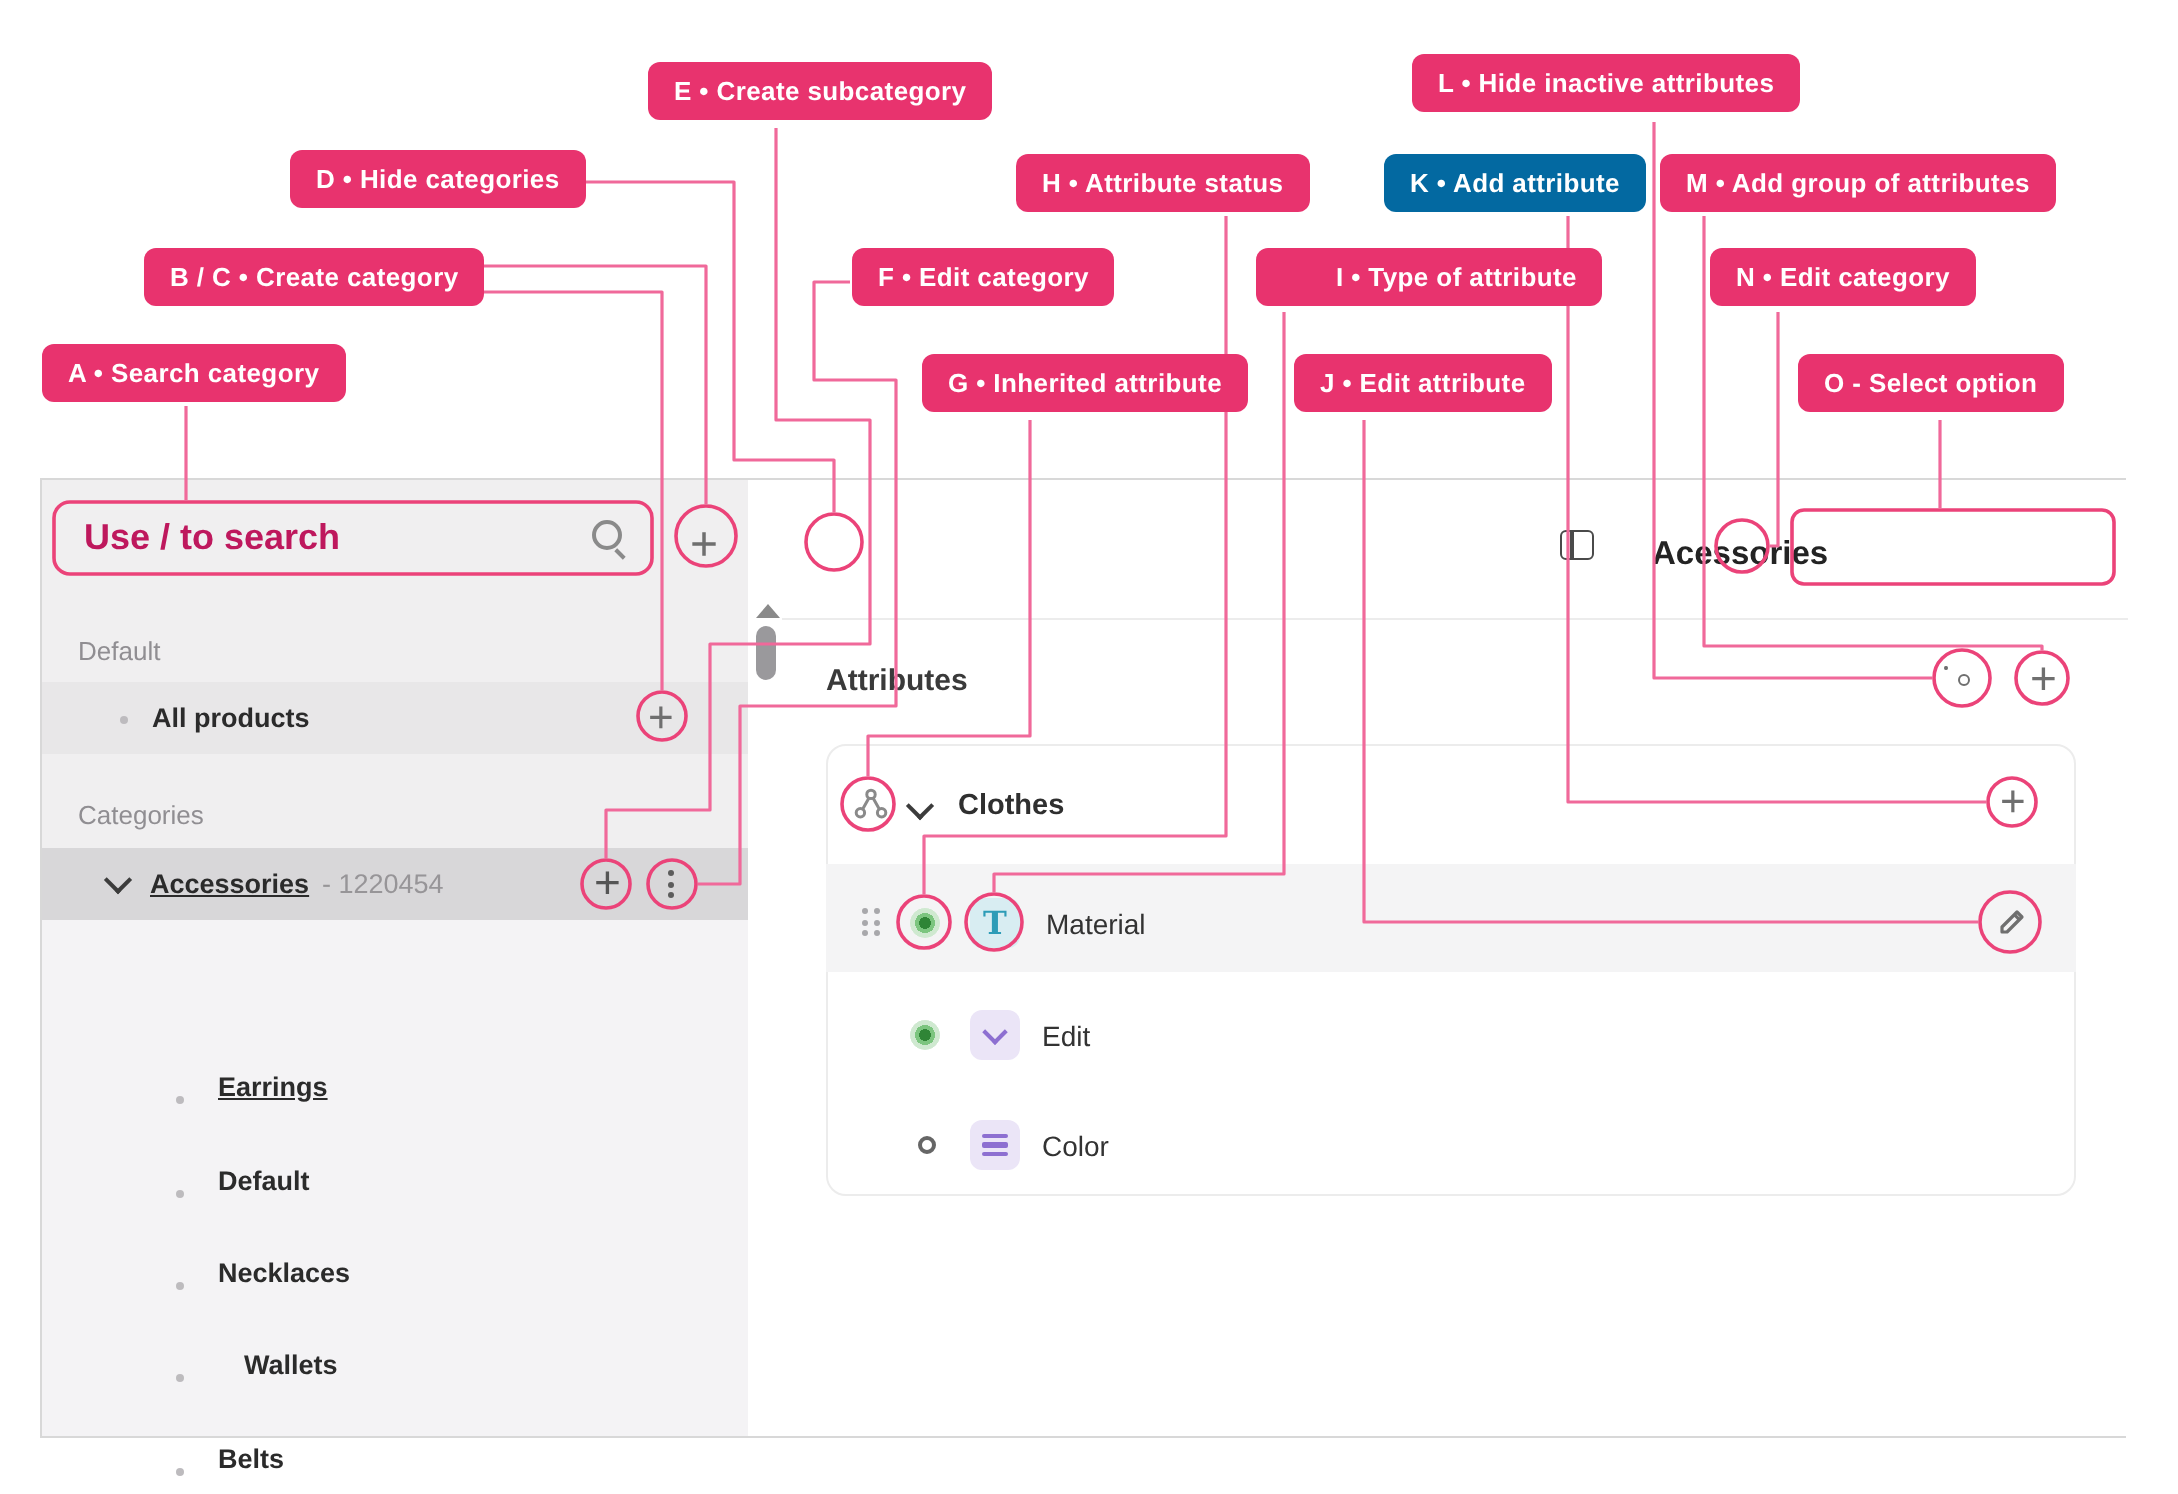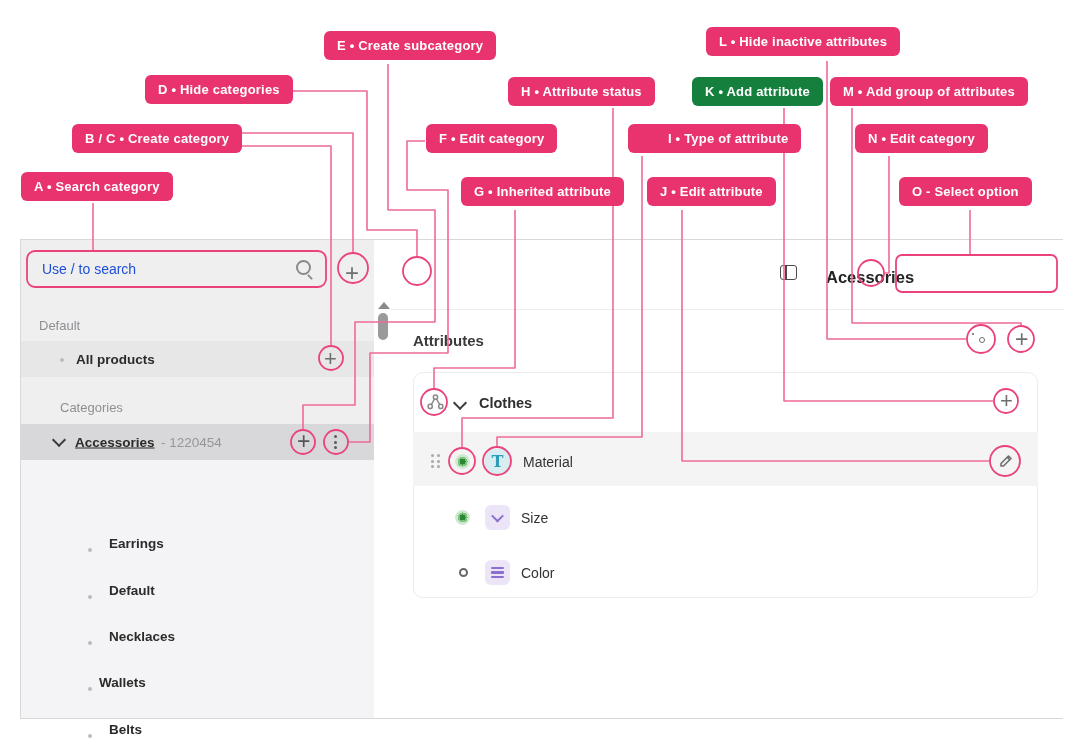--- a/index.html
+++ b/index.html
@@ -11,21 +11,21 @@
        background:#fff;border:1px solid #d8d8d8;box-sizing:border-box;}
   .sidebar{position:absolute;left:0;top:0;width:353px;height:478px;background:#f0eff0;}
   .scroll-gutter{position:absolute;left:353px;top:0;width:17px;height:478px;background:#fff;}
   .scroll-up{position:absolute;left:357px;top:62px;width:0;height:0;
              border-left:6px solid transparent;border-right:6px solid transparent;border-bottom:7px solid #8a8a8a;}
   .scroll-thumb{position:absolute;left:357px;top:73px;width:10px;height:27px;background:#9a999c;border-radius:5px;}
   .main{position:absolute;left:370px;top:0;width:673px;height:478px;background:#fff;}
   .hdr-divider{position:absolute;left:370px;top:69px;width:673px;height:1px;background:#ececec;}
   
   .search-box{position:absolute;left:7px;top:12px;width:297px;height:34px;border-radius:8px;box-sizing:border-box;}
-  .search-ph{position:absolute;left:14px;top:50%;transform:translateY(-50%);font-size:14px;color:#1d4ed8;}
+  .search-ph{position:absolute;left:14px;top:50%;transform:translateY(-50%);font-size:18px;color:#be185d;font-weight:bold;}
   .mag{position:absolute;right:14px;top:8px;width:11px;height:11px;border:2px solid #8a8a8a;border-radius:50%;}
   .mag::after{content:"";position:absolute;left:11px;top:12px;width:2px;height:6px;background:#8a8a8a;transform:rotate(-45deg);}
   .plus{font-size:21px;line-height:1;color:#6f6f6f;font-weight:400;}
   .sec-label{font-size:13px;color:#908e92;}
   .row{position:absolute;left:0;width:356px;box-sizing:border-box;}
   .dot{position:absolute;width:4px;height:4px;border-radius:50%;background:#bdbbbe;}
   .bold13{font-size:13.5px;font-weight:bold;color:#2b2b2b;}
   .chev{display:inline-block;width:8px;height:8px;border-right:2px solid #3c3c3c;border-bottom:2px solid #3c3c3c;transform:rotate(45deg);}
   .kebab{display:inline-flex;flex-direction:column;gap:2.5px;align-items:center;}
   .kebab i{width:3px;height:3px;border-radius:50%;background:#5c5c5c;}
@@ -70,50 +70,50 @@
         <span class="mag"></span>
       </div>
 
       <div class="abs sec-label" style="left:18px;top:78px;">Default</div>
 
       <div class="row" style="top:101px;height:36px;background:#e8e7e8;">
         <span class="dot" style="left:39px;top:17px;"></span>
         <span class="abs bold13" style="left:55px;top:50%;transform:translateY(-50%);position:absolute;">All products</span>
       </div>
 
-      <div class="abs sec-label" style="left:18px;top:160px;margin-left:21px;">Categories</div>
+      <div class="abs sec-label" style="left:18px;top:160px;">Categories</div>
 
       <div class="row" style="top:184px;height:36px;background:#d8d7d9;">
         <span class="chev" style="position:absolute;left:33px;top:11px;"></span>
         <span class="abs bold13" style="left:54px;top:50%;transform:translateY(-50%);text-decoration:underline;">Accessories</span>
         <span class="abs" style="left:140px;top:50%;transform:translateY(-50%);font-size:13.5px;color:#979598;">- 1220454</span>
         <span class="abs plus" style="left:276px;top:50%;transform:translateY(-52%);font-size:23px;color:#555;">+</span>
         <span class="kebab abs" style="left:313px;top:50%;transform:translateY(-50%);">
             <i></i>
             <i></i>
             <i></i>
           </span>
       </div>
 
       <div class="abs" style="left:0;top:220px;width:353px;height:258px;background:#f4f3f5;">
         <div class="abs" style="left:0;top:63px;width:353px;height:40px;">
           <span class="dot" style="left:67px;top:25px;"></span>
-          <span class="abs bold13" style="left:88px;top:13px;">Earrings</span>
+          <span class="abs bold13" style="left:88px;top:13px;text-decoration:underline;">Earrings</span>
           </div>
         <div class="abs" style="left:0;top:110px;width:353px;height:40px;">
           <span class="dot" style="left:67px;top:25px;"></span>
           <span class="abs bold13" style="left:88px;top:13px;">Default</span>
           </div>
         <div class="abs" style="left:0;top:156px;width:353px;height:40px;">
           <span class="dot" style="left:67px;top:25px;"></span>
           <span class="abs bold13" style="left:88px;top:13px;">Necklaces</span>
           </div>
         <div class="abs" style="left:0;top:202px;width:353px;height:40px;">
           <span class="dot" style="left:67px;top:25px;"></span>
-          <span class="abs bold13" style="left:78px;top:13px;text-align:right;">Wallets</span>
+          <span class="abs bold13" style="left:101px;top:13px;text-align:right;">Wallets</span>
           </div>
         <div class="abs" style="left:0;top:249px;width:353px;height:40px;">
           <span class="dot" style="left:67px;top:25px;"></span>
           <span class="abs bold13" style="left:88px;top:13px;">Belts</span>
           </div>
       </div>
 
       <span class="abs plus" style="left:324px;top:21px;font-size:24px;color:#6f6f6f;">+</span>
       <span class="abs plus" style="left:303px;top:108px;font-size:22px;color:#6f6f6f;">+</span>
     </div>
@@ -172,21 +172,21 @@
         <path d="M3 13 L3 10.5 L10.5 3 L13 5.5 L5.5 13 Z"></path>
         <path d="M9.2 4.3 L11.7 6.8"></path>
       </g>
     </svg>
 
     
     <span class="radio-on abs" style="left:434px;top:270px;"></span>
     <span class="type-box abs" style="left:464px;top:265px;background:#ebe5f7;">
       <span class="chev-sm"></span>
       </span>
-    <span class="abs rowtxt" style="left:500px;top:270px;">Size</span>
+    <span class="abs rowtxt" style="left:500px;top:270px;">Edit</span>
 
     
     <span class="radio-off abs" style="left:438px;top:328px;"></span>
     <span class="type-box abs" style="left:464px;top:320px;background:#ebe5f7;">
       <span class="bars">
           <i></i>
           <i></i>
           <i></i>
         </span>
       </span>
@@ -228,20 +228,20 @@
   <div id="labels">
       <div class="ann-label" style="left: 21px; top: 172px; background: rgb(232, 51, 110);">A • Search category</div>
       <div class="ann-label" style="left: 72px; top: 124px; background: rgb(232, 51, 110);">B / C • Create category</div>
       <div class="ann-label" style="left: 145px; top: 75px; background: rgb(232, 51, 110);">D • Hide categories</div>
       <div class="ann-label" style="left: 324px; top: 31px; background: rgb(232, 51, 110);">E • Create subcategory</div>
       <div class="ann-label" style="left: 426px; top: 124px; background: rgb(232, 51, 110);">F • Edit category</div>
       <div class="ann-label" style="left: 461px; top: 177px; background: rgb(232, 51, 110);">G • Inherited attribute</div>
       <div class="ann-label" style="left: 508px; top: 77px; background: rgb(232, 51, 110);">H • Attribute status</div>
       <div class="ann-label" style="left: 628px; top: 124px; background: rgb(232, 51, 110); padding-left: 40px;">I • Type of attribute</div>
       <div class="ann-label" style="left: 647px; top: 177px; background: rgb(232, 51, 110);">J • Edit attribute</div>
-      <div class="ann-label" style="left: 692px; top: 77px; background: #15803d;">K • Add attribute</div>
+      <div class="ann-label" style="left: 692px; top: 77px; background: #0369a1;">K • Add attribute</div>
       <div class="ann-label" style="left: 706px; top: 27px; background: rgb(232, 51, 110);">L • Hide inactive attributes</div>
       <div class="ann-label" style="left: 830px; top: 77px; background: rgb(232, 51, 110);">M • Add group of attributes</div>
       <div class="ann-label" style="left: 855px; top: 124px; background: rgb(232, 51, 110);">N • Edit category</div>
       <div class="ann-label" style="left: 899px; top: 177px; background: rgb(232, 51, 110);">O -  Select option</div>
     </div>
 
 </div>
 
 </body></html>

